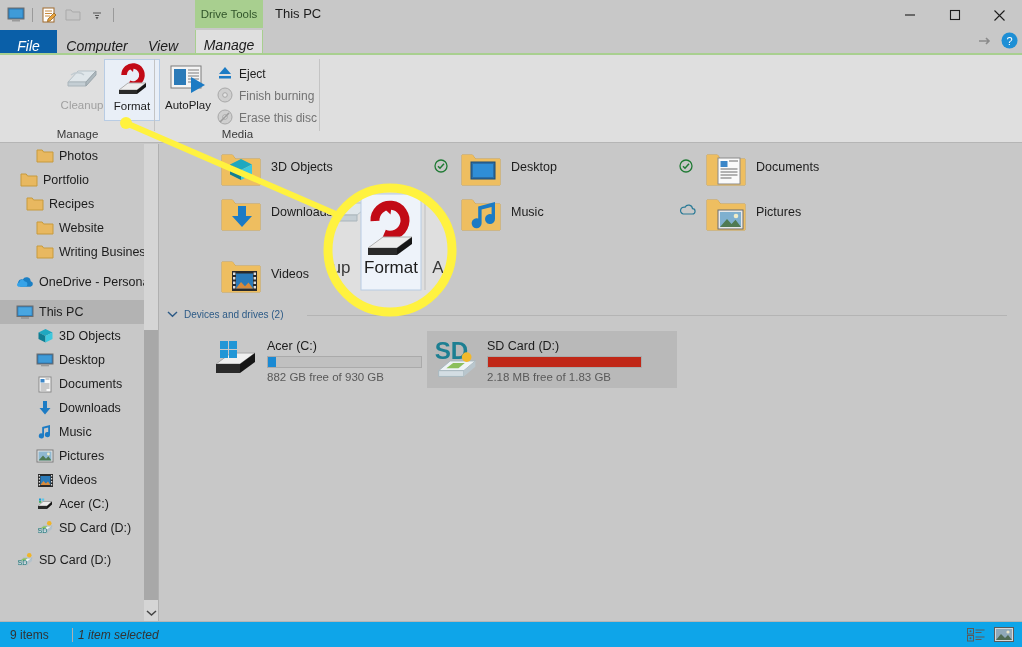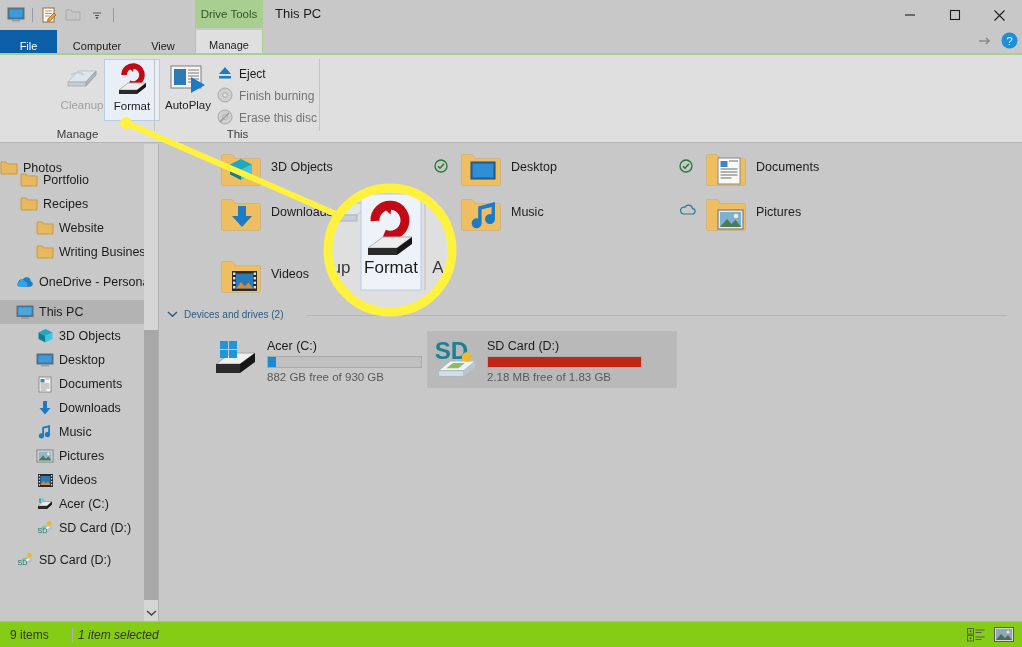--- a/index.html
+++ b/index.html
@@ -34,21 +34,21 @@
   .wc{ width:45px; height:30px; display:flex; align-items:center; justify-content:center; }
   .wc svg{ display:block; }
 
   
   #tabstrip{
     position:absolute; left:0; top:30px; width:1022px; height:25px;
     background:#c8c8c8;
   }
   .tab{
     position:absolute; top:0; height:31px; display:flex; align-items:center;
-    justify-content:center; font-size:11px; color:#1c1c1c; padding:0 12px;
+    justify-content:center; font-size:14px; color:#1c1c1c; padding:0 12px;font-style:italic;
   }
   #tab-file{ left:0; width:57px; background:#0a5fa8; color:#fff; }
   #tab-computer{ left:61px; width:72px; }
   #tab-view{ left:139px; width:48px; }
   #tab-manage{ left:195px; width:68px; background:#dfdfdf; border:1px solid #a8cf8f; border-top:none; }
   #tabstrip-underline{
     position:absolute; left:195px; top:53px; width:827px; height:2px; background:#a8cf8f;
   }
   #tabstrip-underline2{
     position:absolute; left:0px; top:53px; width:195px; height:2px; background:#a8cf8f;
@@ -127,21 +127,21 @@
   .drive-ic{ width:60px; height:50px; flex:0 0 60px; display:flex; align-items:center; justify-content:center;}
   .drive-info{ display:flex; flex-direction:column; gap:3px; padding-top:2px;}
   .drive-name{ font-size:12.5px; color:#1c1c1c; }
   .drive-bar{ width:155px; height:12px; background:#c0c0c0; border:1px solid #aaa; position:relative;}
   .drive-bar .fill{ position:absolute; left:0; top:0; height:100%; }
   .drive-free{ font-size:11.5px; color:#595959; }
 
   
   #statusbar{
     position:absolute; left:0; top:621px; width:1022px; height:26px;
-    background:#84cc16; border-top:1px solid #b5b5b5;
+    background:#0ea5e9; border-top:1px solid #b5b5b5;
     display:flex; align-items:center;
   }
   #sb-items{ position:absolute; left:10px; font-size:12px; color:#333; }
   #sb-sep{ position:absolute; left:72px; width:1px; height:14px; background:#b0b0b0;}
   #sb-sel{ position:absolute; left:78px; font-size:12px; color:#333;font-style:italic; }
   #sb-views{ position:absolute; right:8px; display:flex; gap:8px; align-items:center;}
   .viewbtn{ width:20px; height:18px; display:flex; align-items:center; justify-content:center;}
 
   
   #overlay{ position:absolute; left:0; top:0; width:1022px; height:647px; pointer-events:none; }
@@ -299,42 +299,42 @@
         <svg width="16" height="16" viewBox="0 0 16 16">
           <circle cx="8" cy="8" r="7" fill="#cfcfcf" stroke="#a8a8a8"></circle>
           <circle cx="8" cy="8" r="2.3" fill="#e4e4e4" stroke="#a8a8a8"></circle>
           <path d="M3 13l9-9" stroke="#9c9c9c" stroke-width="1.6"></path>
         </svg>
       </span>
       <span>Erase this disc</span>
     </div>
 
     <div class="rgroup-div" style="left:164px;"></div>
-    <div class="rgroup-label">This</div>
+    <div class="rgroup-label">Media</div>
   </div>
 </div>
 
 <div id="navpane">
-    <div class="navitem" style="top: 12px; ">
+    <div class="navitem" style="top: 0px; padding-left: 36px;">
        <span class="nic">
         <svg width="18" height="16" viewBox="0 0 18 16">
   <path d="M1 2h5.2l1.4 2H17v10H1z" fill="#e8b860" stroke="#c79a3c"></path>
         </svg>
       </span>
        <span class="nlabel">Photos</span>
      </div>
     <div class="navitem" style="top: 24px; padding-left: 20px;">
        <span class="nic">
         <svg width="18" height="16" viewBox="0 0 18 16">
   <path d="M1 2h5.2l1.4 2H17v10H1z" fill="#e8b860" stroke="#c79a3c"></path>
         </svg>
       </span>
        <span class="nlabel">Portfolio</span>
      </div>
-    <div class="navitem" style="top: 48px; padding-left: 20px;">
+    <div class="navitem" style="top: 48px; padding-left: 26px;">
        <span class="nic">
         <svg width="18" height="16" viewBox="0 0 18 16">
   <path d="M1 2h5.2l1.4 2H17v10H1z" fill="#e8b860" stroke="#c79a3c"></path>
         </svg>
       </span>
        <span class="nlabel">Recipes</span>
      </div>
     <div class="navitem" style="top: 72px; padding-left: 36px;">
        <span class="nic">
         <svg width="18" height="16" viewBox="0 0 18 16">

